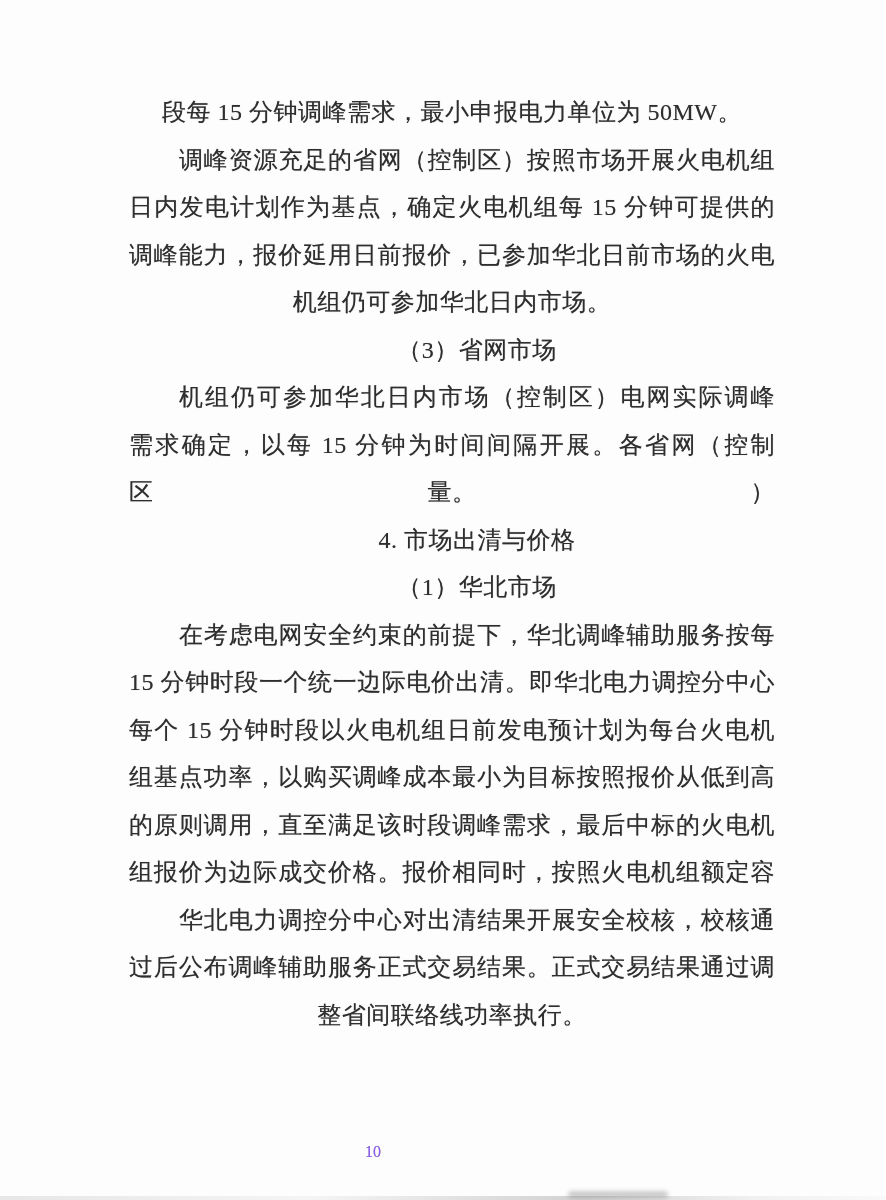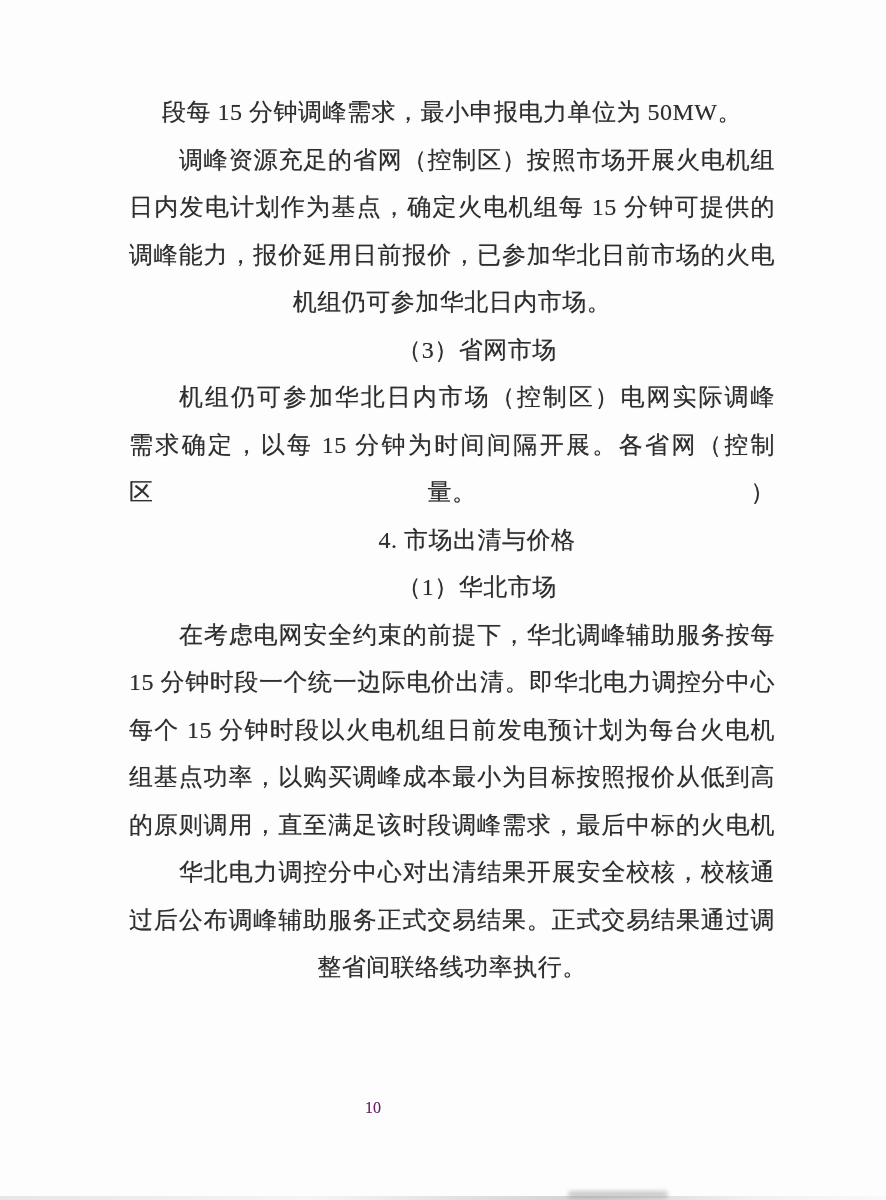--- a/index.html
+++ b/index.html
@@ -35,26 +35,26 @@
     text-align: justify;
     text-align-last: justify;
     text-justify: inter-character;
   }
   .line.indent {
     padding-left: 50px;
   }
   .page-number {
     position: absolute;
     left: 0;
-    top: 1098px;
+    top: 1142px;
     width: 746px;
     text-align: center;
     font-size: 16px;
     line-height: 20px;
-    color: #701a75;
+    color: #8b5cf6;
     text-shadow: 0 0 0.5px rgba(45,45,45,0.5);
   }
   
   .bottom-edge {
     position: absolute;
     left: 0;
     top: 1196px;
     width: 886px;
     height: 4px;
     background: linear-gradient(to right,
@@ -90,20 +90,21 @@
     <div class="line indent fill">机组仍可参加华北日内市场（控制区）电网实际调峰</div>
     <div class="line fill">需求确定，以每 15 分钟为时间间隔开展。各省网（控制区）</div>
     <div class="line">量。</div>
     <div class="line indent">4. 市场出清与价格</div>
     <div class="line indent">（1）华北市场</div>
     <div class="line indent fill">在考虑电网安全约束的前提下，华北调峰辅助服务按每</div>
     <div class="line fill">15 分钟时段一个统一边际电价出清。即华北电力调控分中心</div>
     <div class="line fill">每个 15 分钟时段以火电机组日前发电预计划为每台火电机</div>
     <div class="line fill">组基点功率，以购买调峰成本最小为目标按照报价从低到高</div>
     <div class="line fill">的原则调用，直至满足该时段调峰需求，最后中标的火电机</div>
+    <div class="line fill">组报价为边际成交价格。报价相同时，按照火电机组额定容</div>
     <div class="line indent fill">华北电力调控分中心对出清结果开展安全校核，校核通</div>
     <div class="line fill">过后公布调峰辅助服务正式交易结果。正式交易结果通过调</div>
     <div class="line">整省间联络线功率执行。</div>
   </div>
 
   <div class="page-number">10</div>
 
   <div class="bottom-smudge"></div>
   <div class="bottom-edge"></div>
 </div>

